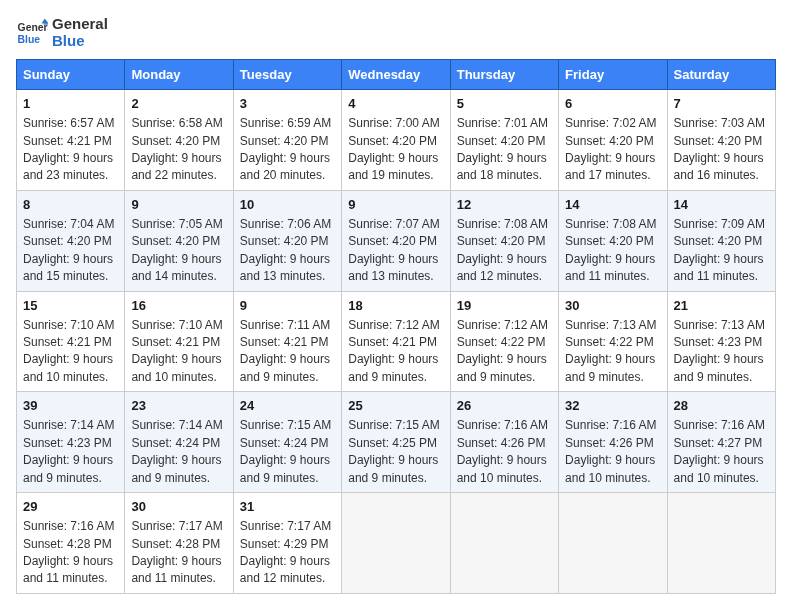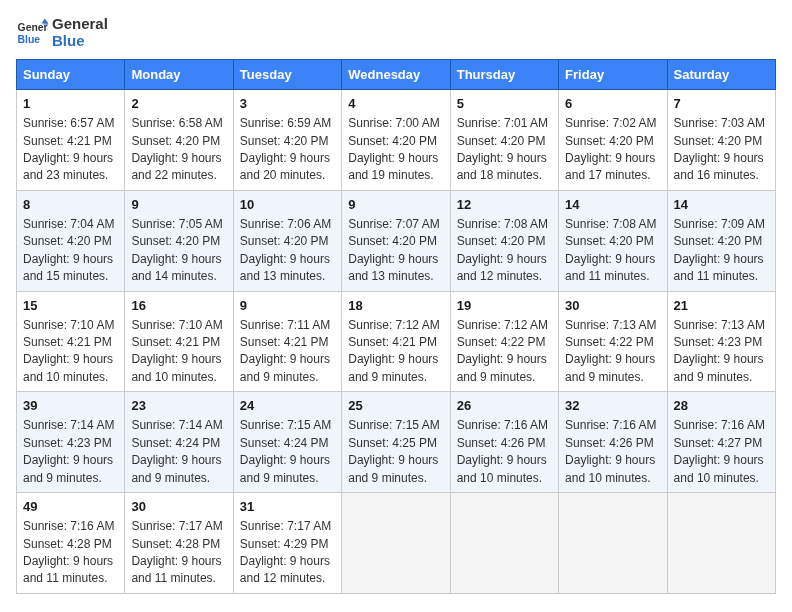--- a/index.html
+++ b/index.html
@@ -237,21 +237,21 @@
         <span class="day-number">32</span>
         <span class="day-detail">Sunrise: 7:16 AM<br>Sunset: 4:26 PM<br>Daylight: 9 hours and 10 minutes.</span>
       </td>
         <td>
         <span class="day-number">28</span>
         <span class="day-detail">Sunrise: 7:16 AM<br>Sunset: 4:27 PM<br>Daylight: 9 hours and 10 minutes.</span>
       </td>
       </tr>
       <tr>
         <td>
-        <span class="day-number">49</span>
+        <span class="day-number">29</span>
         <span class="day-detail">Sunrise: 7:16 AM<br>Sunset: 4:28 PM<br>Daylight: 9 hours and 11 minutes.</span>
       </td>
         <td>
         <span class="day-number">30</span>
         <span class="day-detail">Sunrise: 7:17 AM<br>Sunset: 4:28 PM<br>Daylight: 9 hours and 11 minutes.</span>
       </td>
         <td>
         <span class="day-number">31</span>
         <span class="day-detail">Sunrise: 7:17 AM<br>Sunset: 4:29 PM<br>Daylight: 9 hours and 12 minutes.</span>
       </td>

